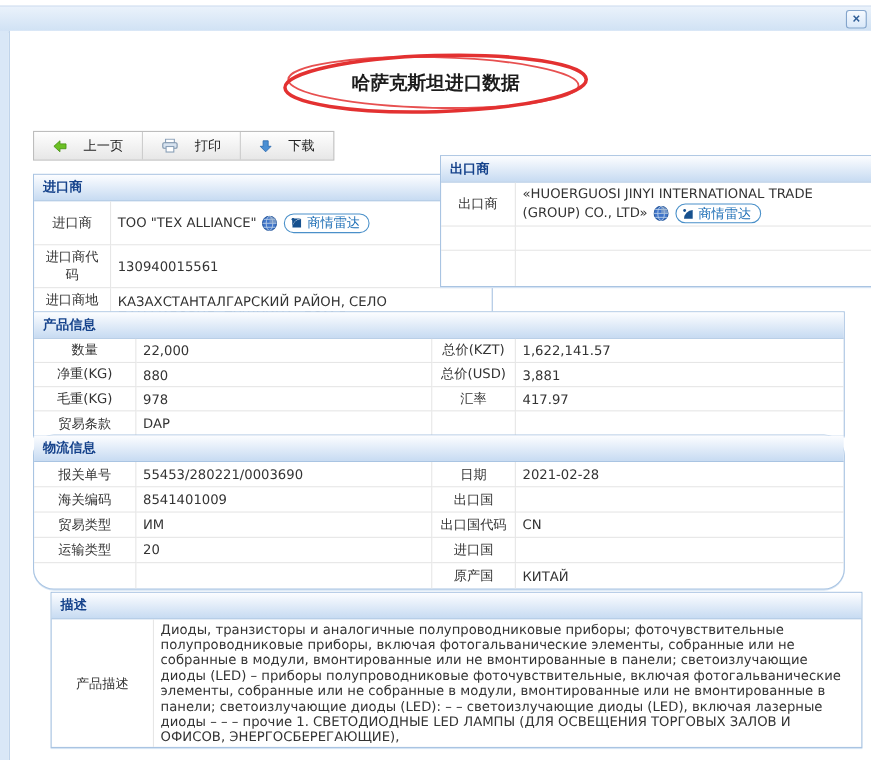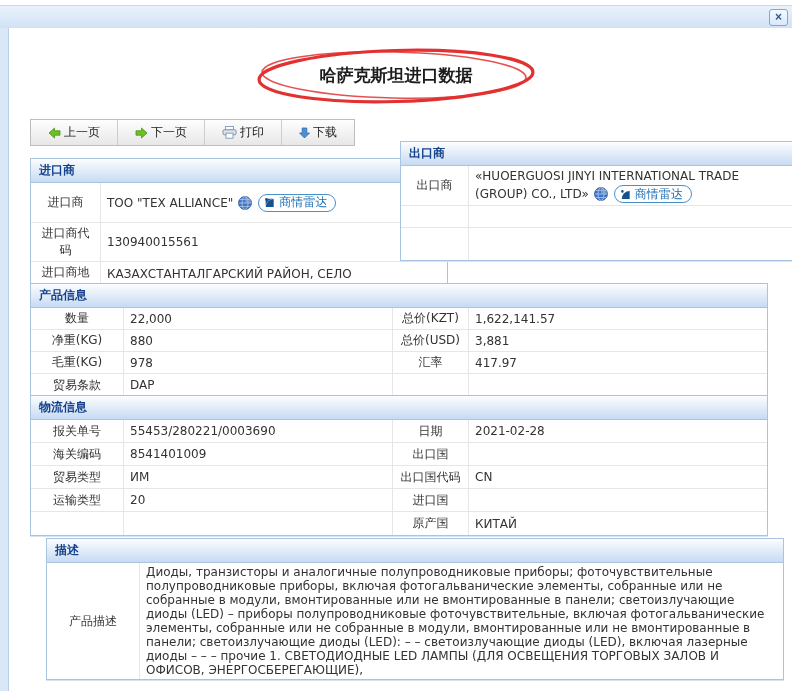--- a/index.html
+++ b/index.html
@@ -10,21 +10,21 @@
     background:linear-gradient(#f6faff,#d9e8f9);color:#2e5d96;font-weight:bold;font-size:12px;line-height:15px;
     text-align:center;cursor:pointer;padding:0;}
   .frame-left{position:absolute;top:28px;left:0;width:8px;height:663px;background:#d9e7f7;}
   .panel{position:absolute;top:28px;left:8px;width:783px;height:663px;background:#fff;border-left:1px solid #b9cfe8;}
   .title-wrap{position:absolute;top:50px;left:0;width:792px;text-align:center;}
   .title-inner{position:relative;display:inline-block;padding:14px 30px;}
   .title-text{position:relative;font-size:17px;font-weight:bold;color:#1c1c1c;z-index:2;}
   .ellipse-svg{position:absolute;left:50%;top:50%;transform:translate(-50%,-50%);z-index:1;}
   .toolbar{position:absolute;left:30px;top:119px;height:25px;display:flex;align-items:stretch;
     border:1px solid #bdbdbd;background:linear-gradient(#fefefe,#e7e7e7);}
-  .tb-btn{display:flex;align-items:center;gap:3px;padding:0 17px;border-right:1px solid #cdcdcd;
+  .tb-btn{display:flex;align-items:center;gap:15px;padding:0 17px;border-right:1px solid #cdcdcd;
     font-size:12px;color:#222;cursor:pointer;background:transparent;white-space:nowrap;}
   .tb-btn:last-child{border-right:none;justify-content:center;}
   .tbl{position:absolute;border-collapse:separate;border-spacing:0;table-layout:fixed;background:#fff;
     border:1px solid #a9c4e2;box-shadow:0 1px 0 #d5e4f4;}
   .tbl td{border-right:1px solid #e6e6e6;border-bottom:1px solid #e6e6e6;padding:2px 6px;
     vertical-align:middle;overflow:hidden;font-size:12px;}
   .tbl tr td:last-child{border-right:none;}
   .tbl tr:last-child td{border-bottom:none;}
   .hd td{background:linear-gradient(#fcfdff,#c7dbf2);color:#15428b;font-weight:bold;
     border-bottom:1px solid #a9c4e2;padding:3px 8px;height:15px;}
@@ -57,26 +57,20 @@
 </div>
 
 <div class="toolbar">
   <div class="tb-btn">
     <svg class="icon-svg" width="13" height="12" viewBox="0 0 13 12">
       <path d="M6.5 1 L1 6 L6.5 11 L6.5 8.2 L12 8.2 L12 3.8 L6.5 3.8 Z" fill="#6cc024" stroke="#4a9415" stroke-width="0.8"></path>
     </svg>
     <span>上一页</span>
   </div>
   <div class="tb-btn">
-    <svg class="icon-svg" width="13" height="12" viewBox="0 0 13 12">
-      <path d="M6.5 1 L12 6 L6.5 11 L6.5 8.2 L1 8.2 L1 3.8 L6.5 3.8 Z" fill="#6cc024" stroke="#4a9415" stroke-width="0.8"></path>
-    </svg>
-    <span>下一页</span>
-  </div>
-  <div class="tb-btn">
     <svg class="icon-svg" width="15" height="13" viewBox="0 0 15 13">
       <rect x="3.5" y="0.5" width="8" height="3.5" fill="#fff" stroke="#8aa0b8"></rect>
       <rect x="1" y="3.8" width="13" height="5" rx="1.2" fill="#d9e4f0" stroke="#7d93ab"></rect>
       <rect x="4" y="7.2" width="7" height="5" fill="#fff" stroke="#8aa0b8"></rect>
     </svg>
     <span>打印</span>
   </div>
   <div class="tb-btn">
     <svg class="icon-svg" width="11" height="12" viewBox="0 0 11 12">
       <path d="M3.2 1 L7.8 1 L7.8 6 L10.5 6 L5.5 11 L0.5 6 L3.2 6 Z" fill="#4a8fd4" stroke="#2f6cb0" stroke-width="0.8"></path>
@@ -187,21 +181,21 @@
   </tr>
   <tr style="height:22px">
     <td class="lbl">贸易条款</td>
     <td class="val">DAP</td>
     <td class="lbl"></td>
     <td class="val"></td>
   </tr>
 </tbody>
   </table>
 
-<table class="tbl" style="left:30px;top:395px;width:738px;">
+<table class="tbl" style="left:30px;top:395px;width:738px;border-radius:19px;">
   <colgroup>
       <col style="width:93px">
       <col style="width:269px">
       <col style="width:76px">
       <col>
     </colgroup>
   <tbody>
       <tr class="hd">
         <td colspan="4">物流信息</td>
       </tr>

